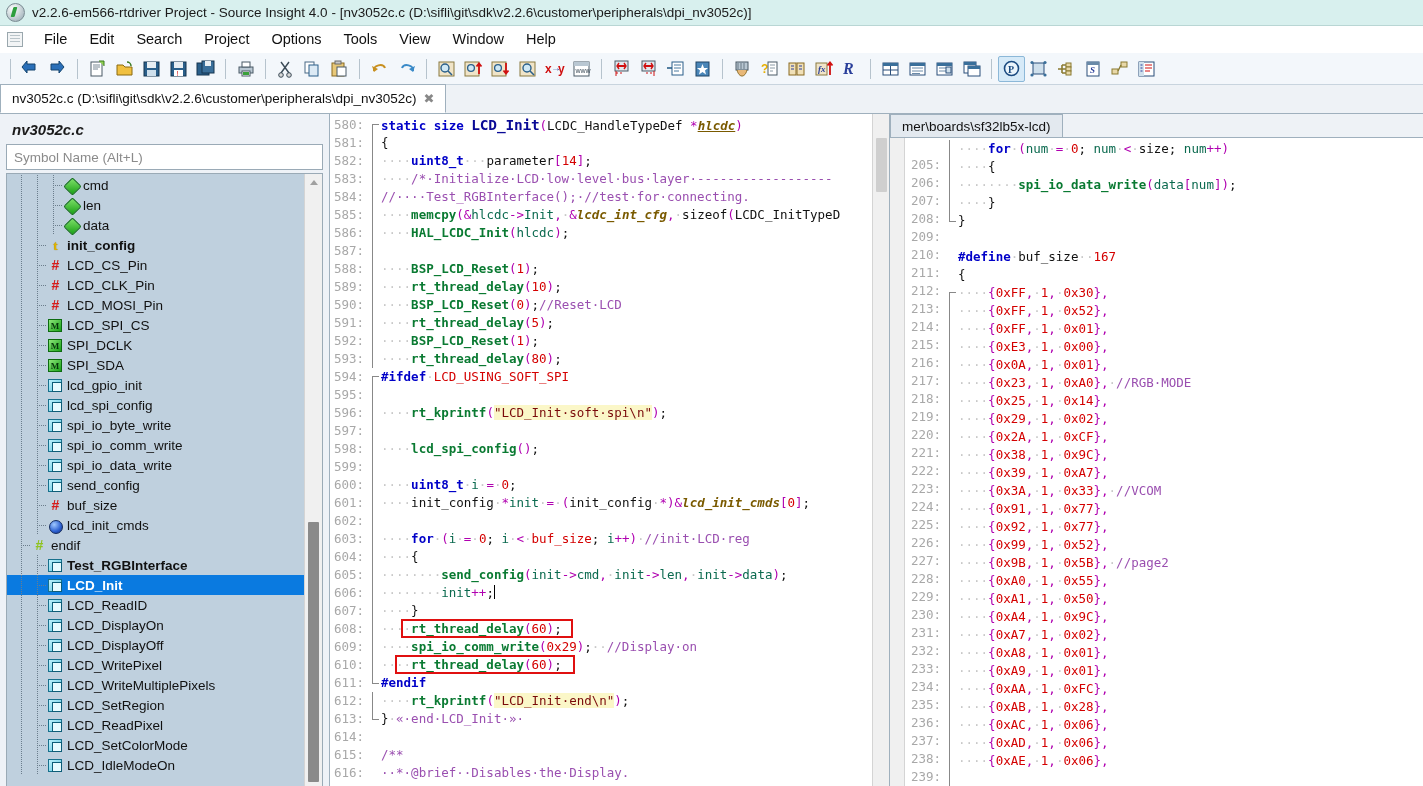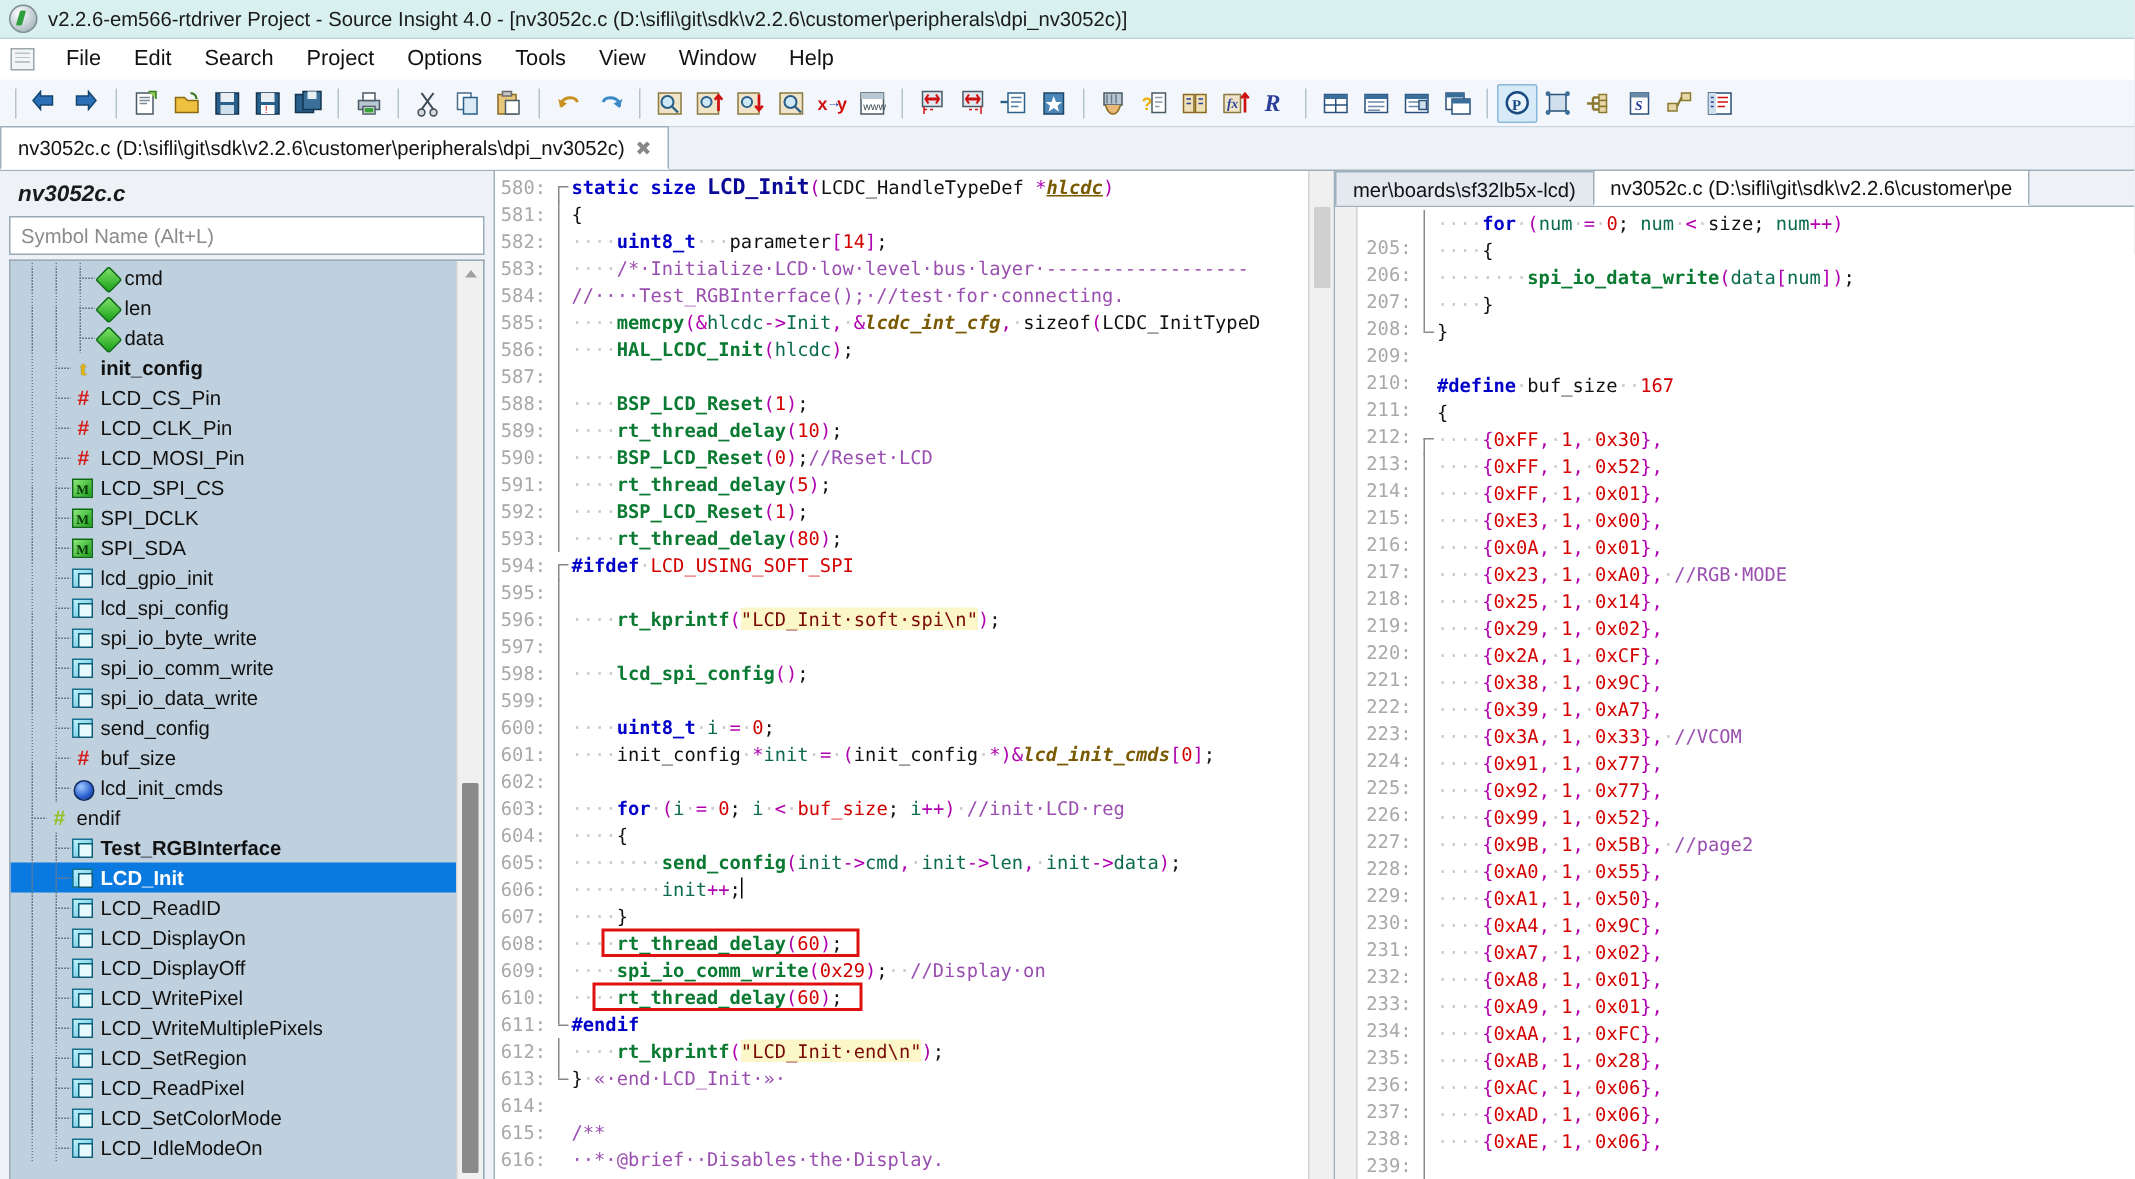--- a/index.html
+++ b/index.html
@@ -1056,23 +1056,20 @@
         <div class="vthumb" style="top:24px;height:54px;background:#cfcfcf;"></div>
       </div>
     </div>
   </div>
 
   <div class="code-pane pane-right">
     <div class="pane-tabs">
       <div class="tab" style="height:23px;">
         <span>mer\boards\sf32lb5x-lcd)</span>
       </div>
-      <div class="tab active" style="height:24px;">
-        <span>nv3052c.c (D:\sifli\git\sdk\v2.2.6\customer\pe</span>
-      </div>
     </div>
     <div class="code-body">
       <div class="vscroll" style="width:14px;border-left:none;border-right:1px solid #d4d4d4;background:#f0f0f0;"></div>
       <div class="gutter" id="gutter-right" style="width:40px;margin-top:16px;">
           <div class="ln">205:</div>
           <div class="ln">206:</div>
           <div class="ln">207:</div>
           <div class="ln">208:</div>
           <div class="ln">209:</div>
           <div class="ln">210:</div>

